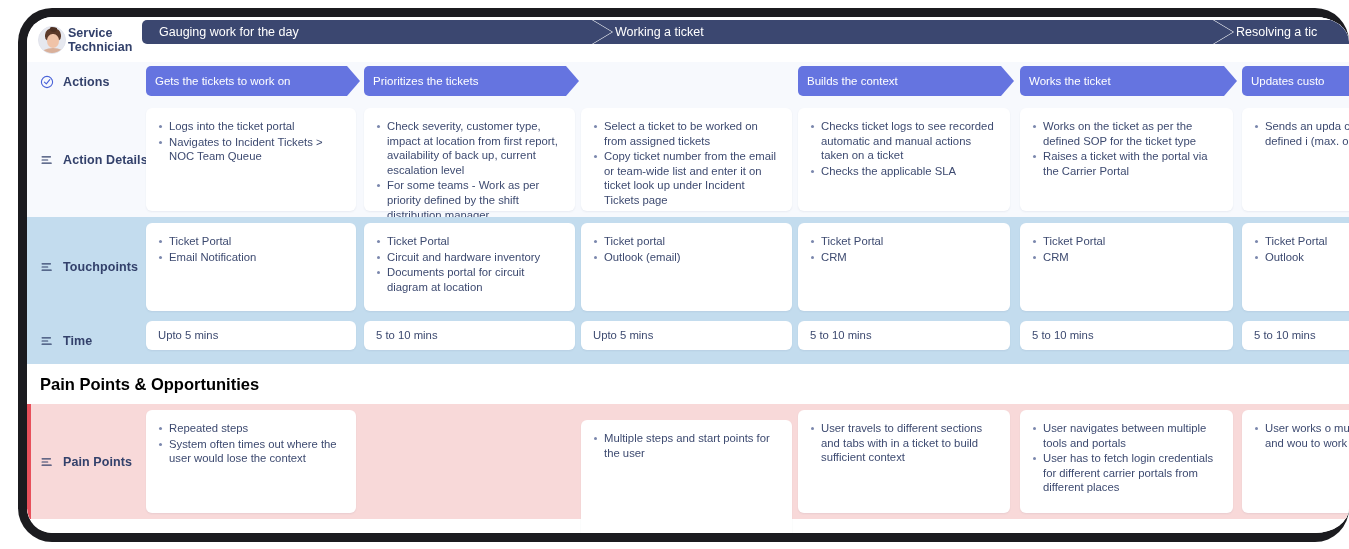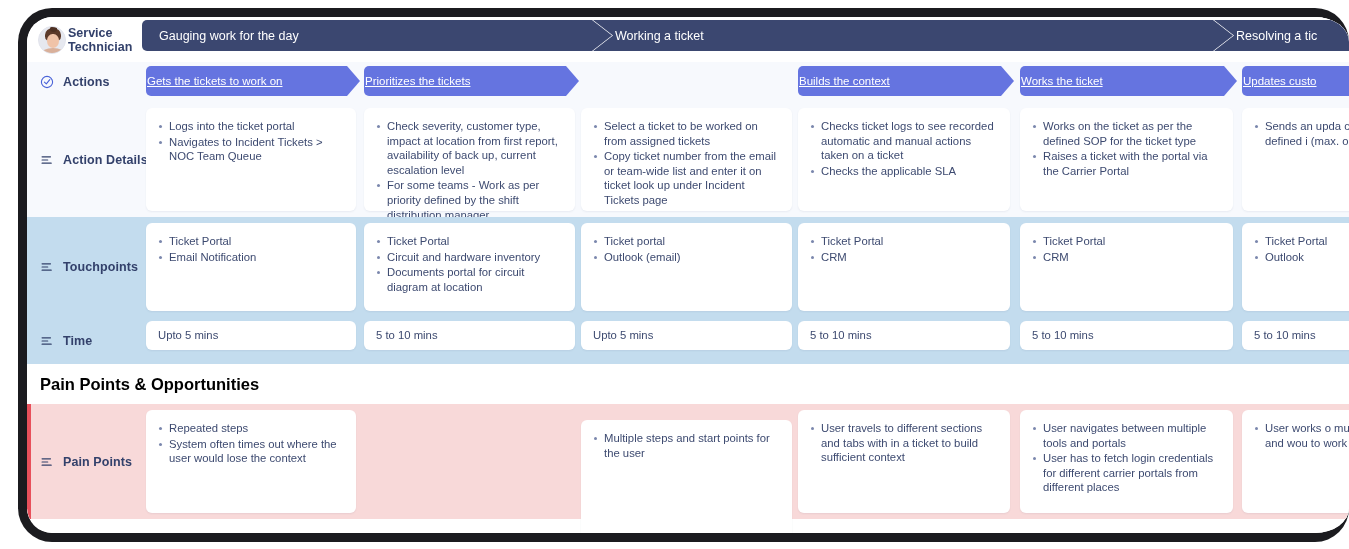--- a/index.html
+++ b/index.html
@@ -78,40 +78,39 @@
   #avatar .body { position:absolute; left:2px; top:21px; width:24px; height:12px;
                   background:#d9b09a; border-radius:50% 50% 0 0; }
   #personaName {
     color: #33416b; font-size: 12.5px; font-weight: bold; line-height: 14px;
     white-space: pre-line;
   }
 
   
   #phaseTrack { position: relative; height: 45px; }
   .phase {
-    position: absolute; top: 3px; height: 31px;
+    position: absolute; top: 3px; height: 24px;
     background: #3b4770;
     color: #ffffff;
     font-size: 12.5px;
     display: flex; align-items: center;
     padding-left: 22px;
   }
   .phase.first { border-top-left-radius: 5px; border-bottom-left-radius: 5px; padding-left: 17px; }
 
   
   #actionsRow { height: 40px; align-items: center; text-align: right; }
   #actionTrack { position: relative; height: 40px; }
   .actchip {
     position: absolute; top: 4px; height: 30px;
     background: #6574e0;
     color: #ffffff; font-size: 11.5px;
     display: flex; align-items: center;
-    padding-left: 1px;
+    padding-left: 9px;
     border-radius: 5px;
-    text-decoration: underline;
   }
 
   
   .cards { position: relative; width: 100%; }
   .card {
     position: absolute;
     background: #ffffff;
     border-radius: 6px;
     padding: 11px 12px 10px 12px;
     box-shadow: 0 1px 2px rgba(40,55,100,.07);

